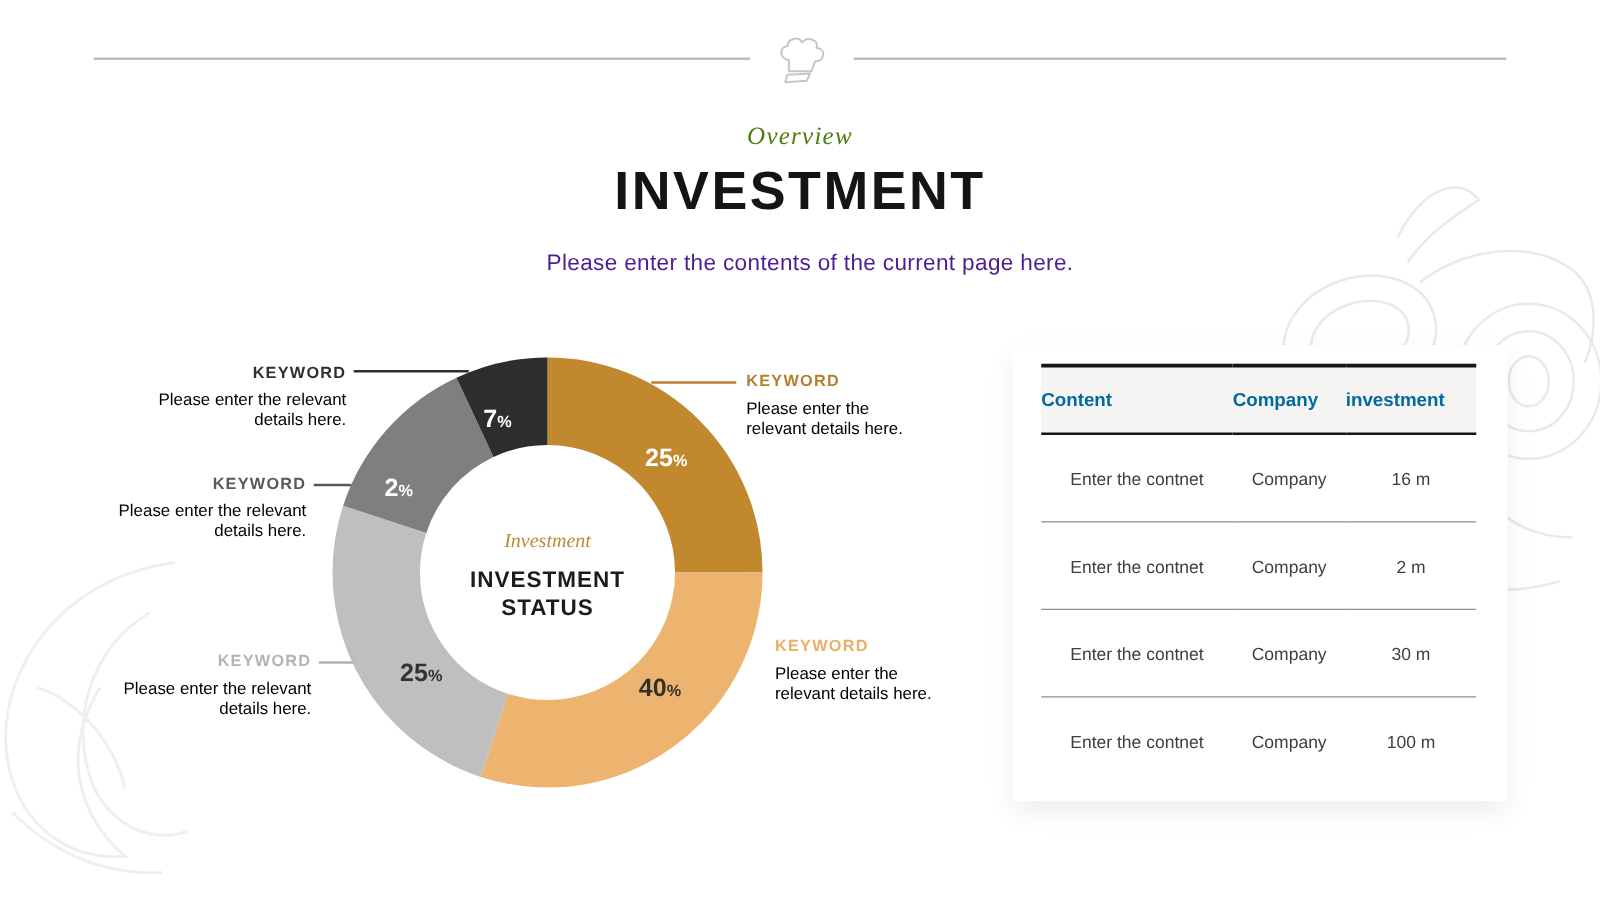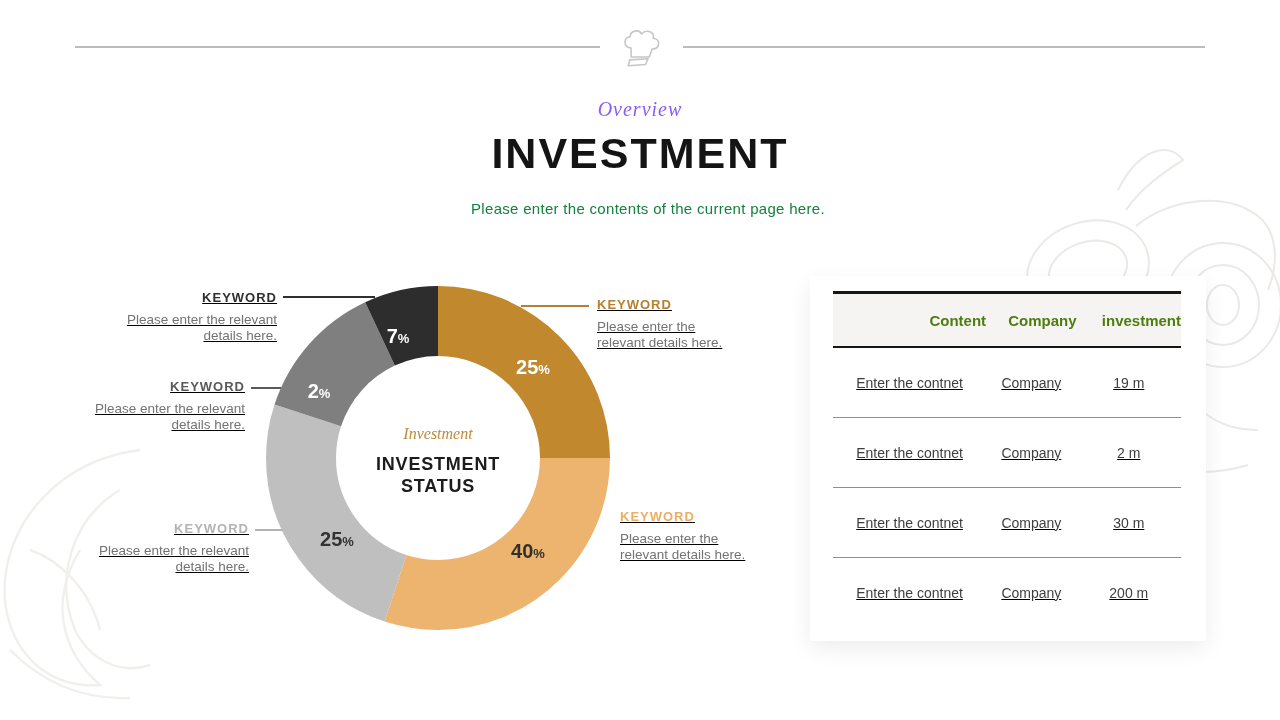--- a/index.html
+++ b/index.html
@@ -15,64 +15,64 @@
 
   
   .rule{position:absolute;top:46px;height:2px;background:#bcbcbc;z-index:1;}
   .rule-left{left:75px;width:525px;}
   .rule-right{left:683px;width:522px;}
   .chef-hat{position:absolute;left:616px;top:28px;z-index:1;transform:rotate(6deg);}
 
   
   .titleblock{position:absolute;left:0;top:98px;width:1280px;text-align:center;z-index:1;}
   .eyebrow{font-family:"Liberation Serif","DejaVu Serif",serif;font-style:italic;
-           font-size:20px;color:#8b5cf6;letter-spacing:1px;}
+           font-size:20px;color:#4d7c0f;letter-spacing:1px;}
   .big-title{margin-top:8px;font-size:43px;font-weight:700;color:#141414;letter-spacing:2px;}
-  .subtitle{margin-top:22px;font-size:15px;color:#15803d;letter-spacing:.3px;margin-left:16px;}
+  .subtitle{margin-top:22px;font-size:18px;color:#4c1d95;letter-spacing:.3px;margin-left:16px;}
 
   
   .chart{position:absolute;left:265px;top:285px;width:346px;height:346px;z-index:1;}
   .chart svg{position:absolute;left:0;top:0;}
   .center-label{position:absolute;left:50%;top:50%;transform:translate(-50%,-46%);
                 text-align:center;width:190px;}
   .center-eyebrow{font-family:"Liberation Serif","DejaVu Serif",serif;font-style:italic;
                   font-size:16px;color:#bd8a3a;}
   .center-title{margin-top:10px;font-size:18px;font-weight:700;color:#1c1c1c;
                 letter-spacing:.8px;line-height:22px;}
   .pct{position:absolute;transform:translate(-50%,-50%);font-weight:700;font-size:20px;
        white-space:nowrap;}
   .pct .unit{font-size:13px;font-weight:700;}
 
   
-  .callout{position:absolute;z-index:1;text-decoration:underline;}
+  .callout{position:absolute;z-index:1;}
   .callout .kw{font-size:13px;font-weight:700;letter-spacing:1px;}
-  .callout .desc{margin-top:7px;font-size:13.5px;line-height:16px;color:#737373;}
+  .callout .desc{margin-top:7px;font-size:13.5px;line-height:16px;color:#000000;}
   .align-r{text-align:right;}
   .align-l{text-align:left;}
   .c1{left:103px;top:290px;width:174px;}
   .c2{left:77px;top:379px;width:168px;}
   .c3{left:81px;top:521px;width:168px;}
   .c4{left:597px;top:297px;width:150px;}
   .c4 .desc,.c5 .desc{width:145px;}
   .c5{left:620px;top:509px;width:150px;}
   .leader{position:absolute;z-index:1;border-top:2px solid currentColor;}
   .l1{left:283px;top:296px;width:92px;}
   .l2{left:251px;top:387px;width:30px;}
   .l3{left:255px;top:529px;width:28px;}
   .l4{left:521px;top:305px;width:68px;}
 
   
   .card{position:absolute;left:810px;top:276px;width:396px;min-height:344px;z-index:2;
         background:#ffffff;border-radius:2px;box-shadow:0 8px 22px rgba(0,0,0,.07);
         padding:15px 25px 14px 23px;box-sizing:border-box;}
   table.inv{width:100%;border-collapse:collapse;}
   table.inv thead tr{background:#f5f4f3;border-top:3px solid #161616;border-bottom:2px solid #161616;}
-  table.inv th{height:52px;font-size:15px;font-weight:700;color:#4d7c0f;text-align:right;padding:0;}
+  table.inv th{height:52px;font-size:15px;font-weight:700;color:#0369a1;text-align:left;padding:0;}
   table.inv td{height:69px;font-size:14px;color:#3e3e3e;text-align:center;padding:0;}
-  table.inv tbody tr{border-bottom:1px solid #8f8f8f;text-decoration:underline;}
+  table.inv tbody tr{border-bottom:1px solid #8f8f8f;}
   table.inv tbody tr:last-child{border-bottom:none;}
   .col-content{width:44%;}.col-company{width:26%;}.col-invest{width:30%;}
 </style>
 </head>
 <body>
 
 <div class="slide">
 
   <svg class="sketch sketch-tr" width="262" height="410" viewBox="0 0 262 410">
     <g fill="none" stroke="#e7e4e0" stroke-width="2" opacity="0.8">
@@ -171,34 +171,34 @@
           <tr>
             <th>Content</th>
             <th>Company</th>
             <th>investment</th>
           </tr>
         </thead>
       <tbody>
           <tr>
             <td>Enter the contnet</td>
             <td>Company</td>
-            <td>19 m</td>
+            <td>16 m</td>
           </tr>
           <tr>
             <td>Enter the contnet</td>
             <td>Company</td>
             <td>2 m</td>
           </tr>
           <tr>
             <td>Enter the contnet</td>
             <td>Company</td>
             <td>30 m</td>
           </tr>
           <tr>
             <td>Enter the contnet</td>
             <td>Company</td>
-            <td>200 m</td>
+            <td>100 m</td>
           </tr>
         </tbody>
     </table>
   </div>
 
 </div>
 
 </body></html>

